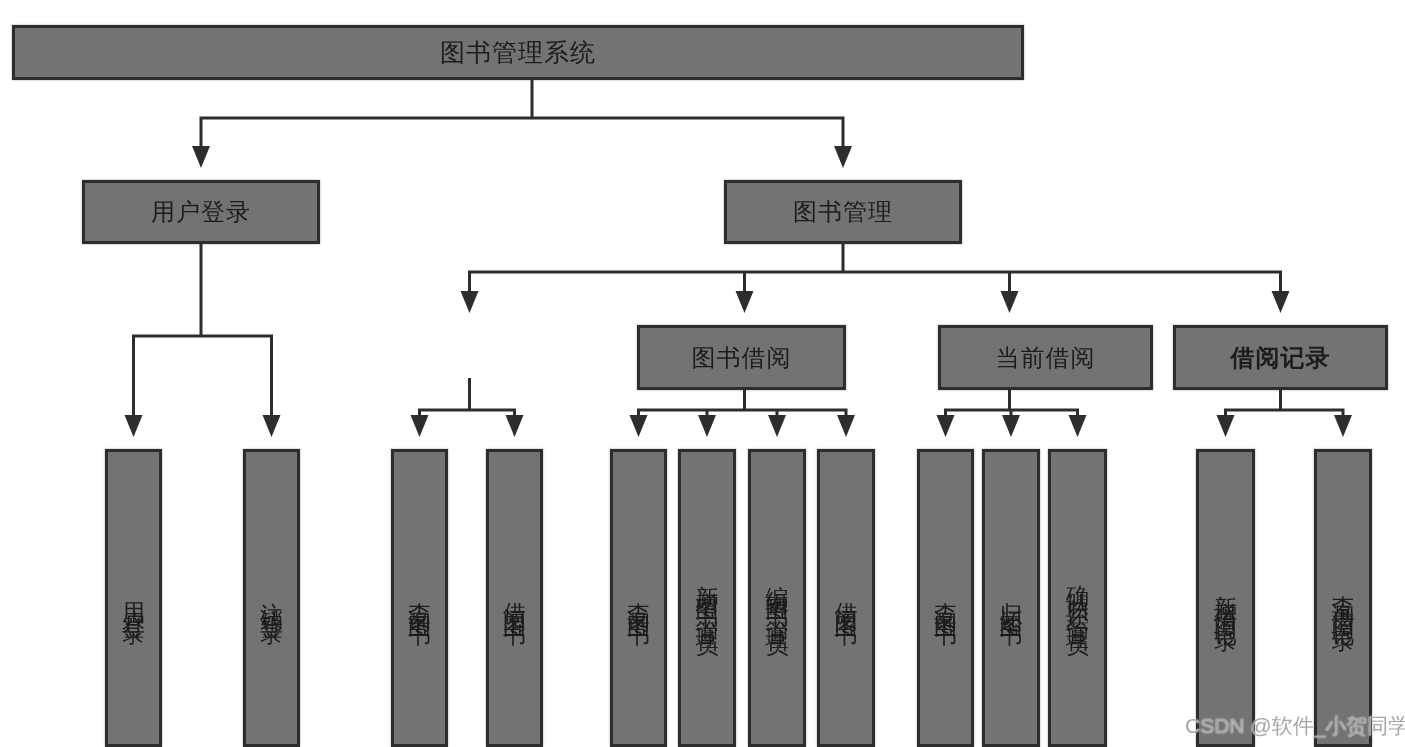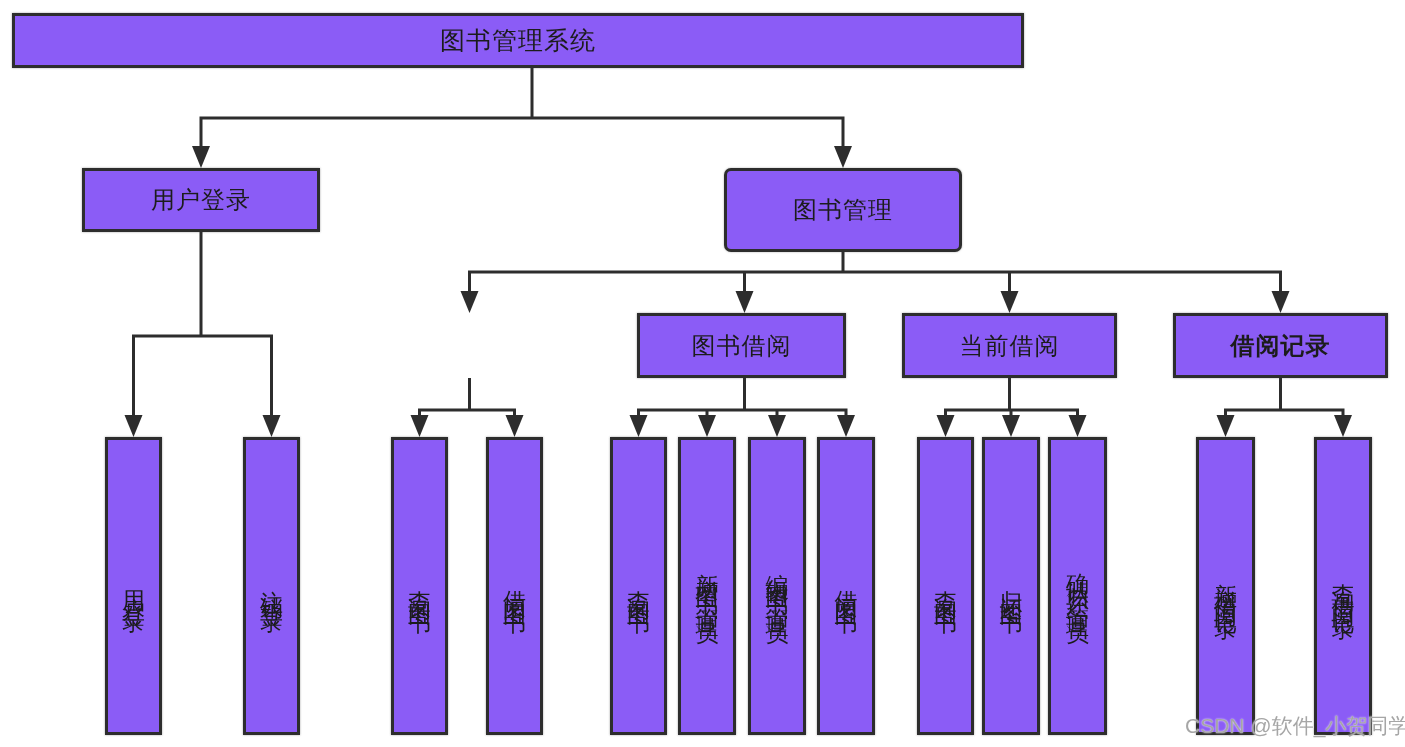--- a/index.html
+++ b/index.html
@@ -9,26 +9,27 @@
     background:#ffffff;
     font-family:"Liberation Sans","DejaVu Sans",sans-serif;
     color:#1c1c1c;
     overflow:hidden;
   }
   .wires{position:absolute;left:0;top:0;z-index:1;}
   .node{
     position:absolute;
     box-sizing:border-box;
     border:3px solid #2d2d2d;
-    background:#8b5cf6;
+    background:#737373;
     display:flex;
     align-items:center;
     justify-content:center;
     z-index:2;
     box-shadow:0 0 2px rgba(60,60,60,.45);
+    margin-top:12px;
   }
   .hbox{font-size:24px;letter-spacing:1px;white-space:nowrap;}
   .root{font-size:25px;}
   .vbox{
     writing-mode:vertical-rl;
     text-orientation:mixed;
     font-size:23px;
     letter-spacing:7px;
     line-height:1;
     text-align:center;
@@ -87,24 +88,24 @@
       <polygon points="1002,415 1020,415 1011,437"></polygon>
       <polygon points="1068.5,415 1086.5,415 1077.5,437"></polygon>
       <polygon points="1216.5,415 1234.5,415 1225.5,437"></polygon>
       <polygon points="1334,415 1352,415 1343,437"></polygon>
     </g>
   </svg>
 
   <div class="node hbox root" style="left:12px;top:13px;width:1012px;height:55px;">图书管理系统</div>
 
   <div class="node hbox" style="left:82px;top:168px;width:238px;height:64px;">用户登录</div>
-  <div class="node hbox" style="left:724px;top:168px;width:238px;height:84px;border-radius:7px;">图书管理</div>
+  <div class="node hbox" style="left:724px;top:168px;width:238px;height:64px;">图书管理</div>
 
   <div class="node hbox" style="left:637px;top:313px;width:209px;height:65px;">图书借阅</div>
-  <div class="node hbox" style="left:902px;top:313px;width:215px;height:65px;">当前借阅</div>
+  <div class="node hbox" style="left:938px;top:313px;width:215px;height:65px;">当前借阅</div>
   <div class="node hbox" style="left:1173px;top:313px;width:215px;height:65px;font-weight:bold;">借阅记录</div>
 
   <div class="node vbox" style="left:105px;top:437px;width:57px;height:298px;">用户登录</div>
   <div class="node vbox" style="left:243px;top:437px;width:57px;height:298px;">注销登录</div>
 
   <div class="node vbox" style="left:391px;top:437px;width:57px;height:298px;">查询图书</div>
   <div class="node vbox" style="left:486px;top:437px;width:57px;height:298px;">借阅图书</div>
 
   <div class="node vbox" style="left:610px;top:437px;width:57px;height:298px;">查询图书</div>
   <div class="node vbox" style="left:678px;top:437px;width:58px;height:298px;">新增图书（管理员）</div>

